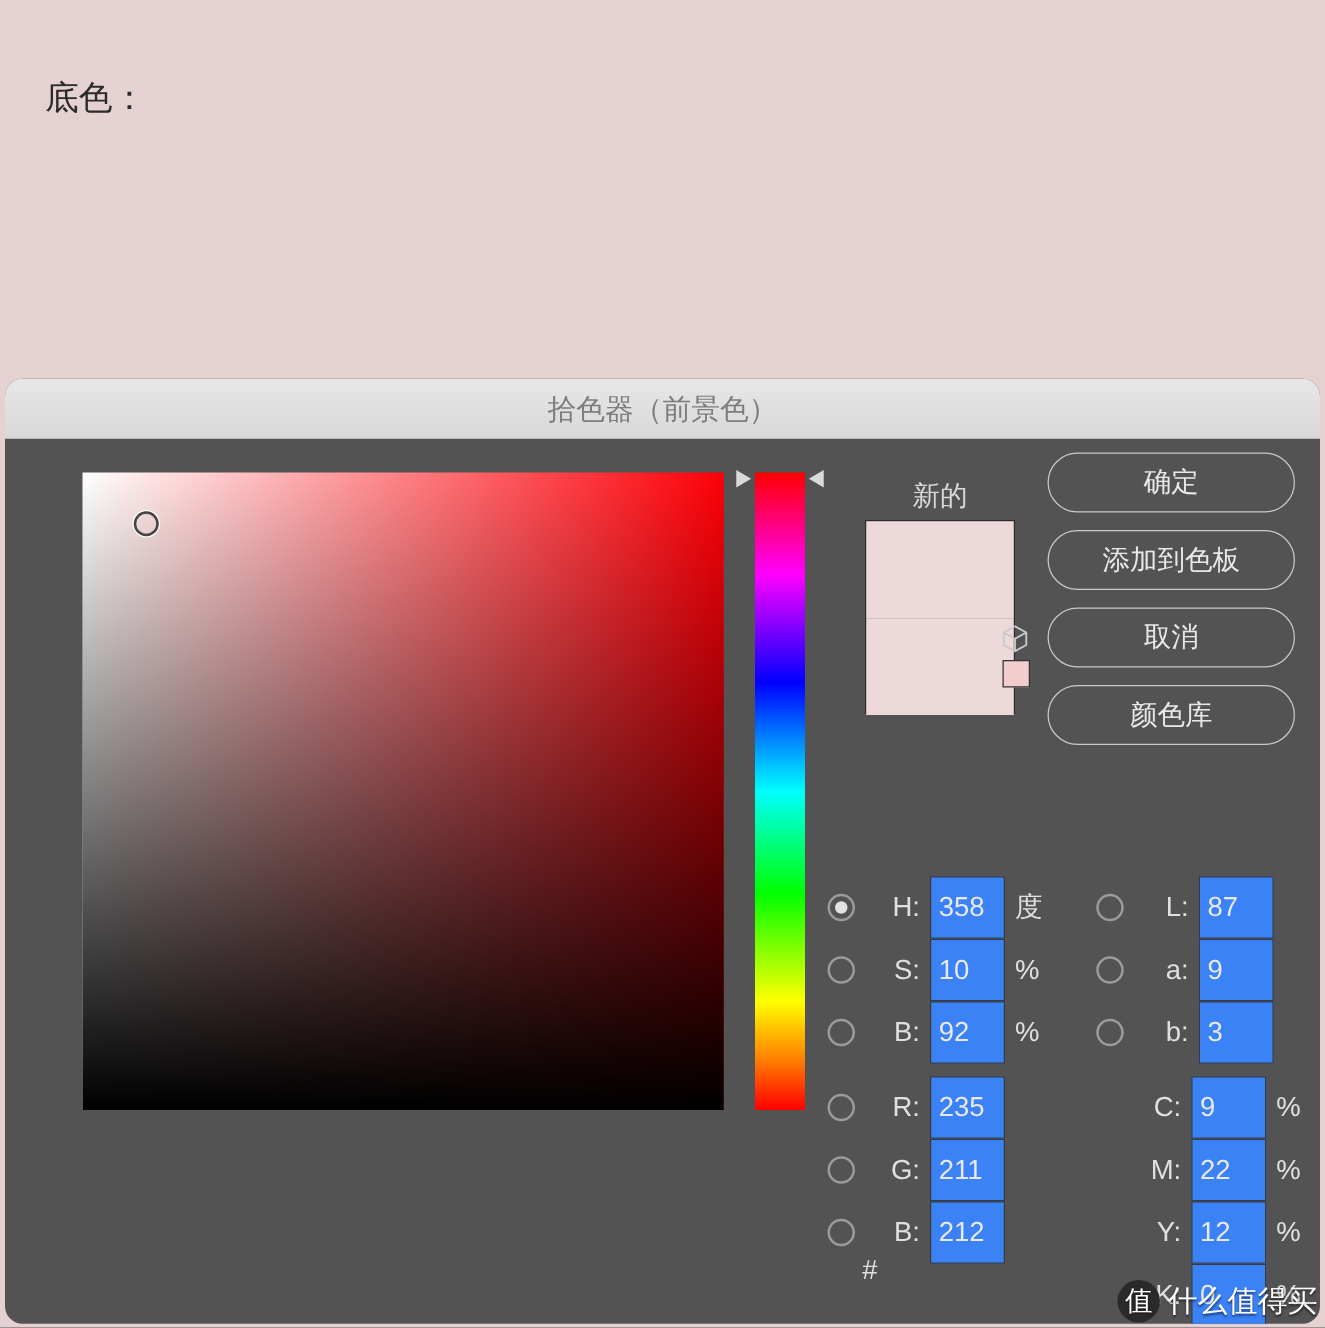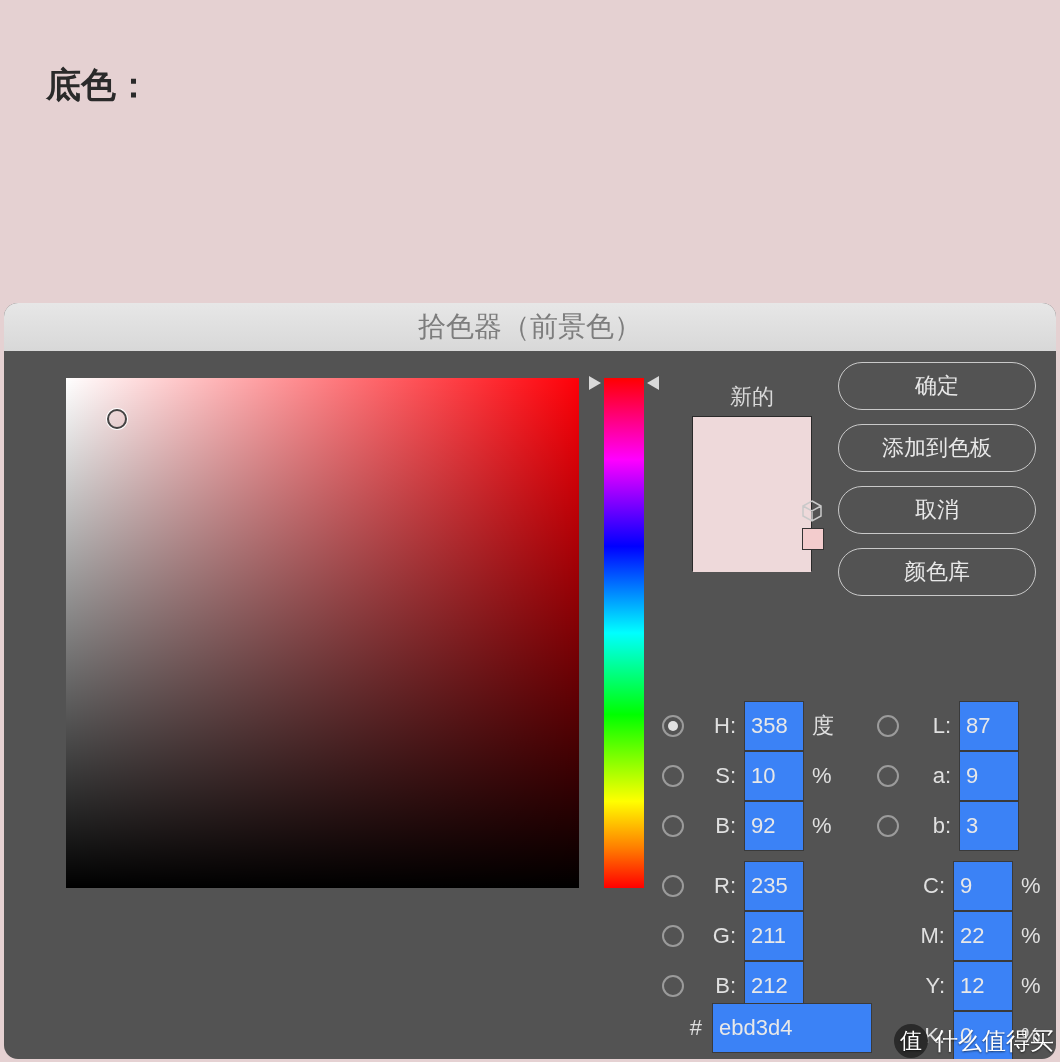--- a/index.html
+++ b/index.html
@@ -6,43 +6,43 @@
   html, body { width: 1060px; height: 1062px; }
   body {
     font-family: "PingFang SC", "Microsoft YaHei", -apple-system, sans-serif;
     background: #e5d1d2;
     position: relative;
     overflow: hidden;
   }
   .bg-text {
     position: absolute;
     top: 60px;
-    left: 46px;
-    font-size: 35px;
+    left: 36px;
+    font-size: 27px;
     line-height: 1.4;
     color: #2a2a2a;
-    font-weight: 700;
+    font-weight: 400;
   }
   .picker-window {
     position: absolute;
     top: 303px;
     left: 4px;
     width: 1052px;
     height: 756px;
     background: #535353;
     border-radius: 14px;
     overflow: hidden;
   }
   .title-bar {
     height: 48px;
     background: linear-gradient(#e7e7e7, #d8d8d8);
     display: flex;
     align-items: center;
     justify-content: center;
-    font-size: 28px;
+    font-size: 23px;
     color: #7d7d7d;
     font-weight: 500;
   }
   .picker-body {
     position: relative;
     padding: 20px;
     color: #d9d9d9;
     margin-left: 40px;
   }
   .sat-box {
@@ -286,21 +286,20 @@
           <span class="radio-placeholder"></span>
           <span class="flabel cmyk">K:</span>
           <input class="finput" value="0" style="">
           <span class="funit">%</span>
         </div>
       </div>
     </div>
 
     <div class="hex-row">
       <span class="hex-hash">#</span>
-      <input class="finput wide" value="ebd3d4" style="">
     </div>
 
   </div>
 </div>
 
 <div class="watermark">
   <span class="wm-badge">值</span>
   <span>什么值得买</span>
 </div>
 

